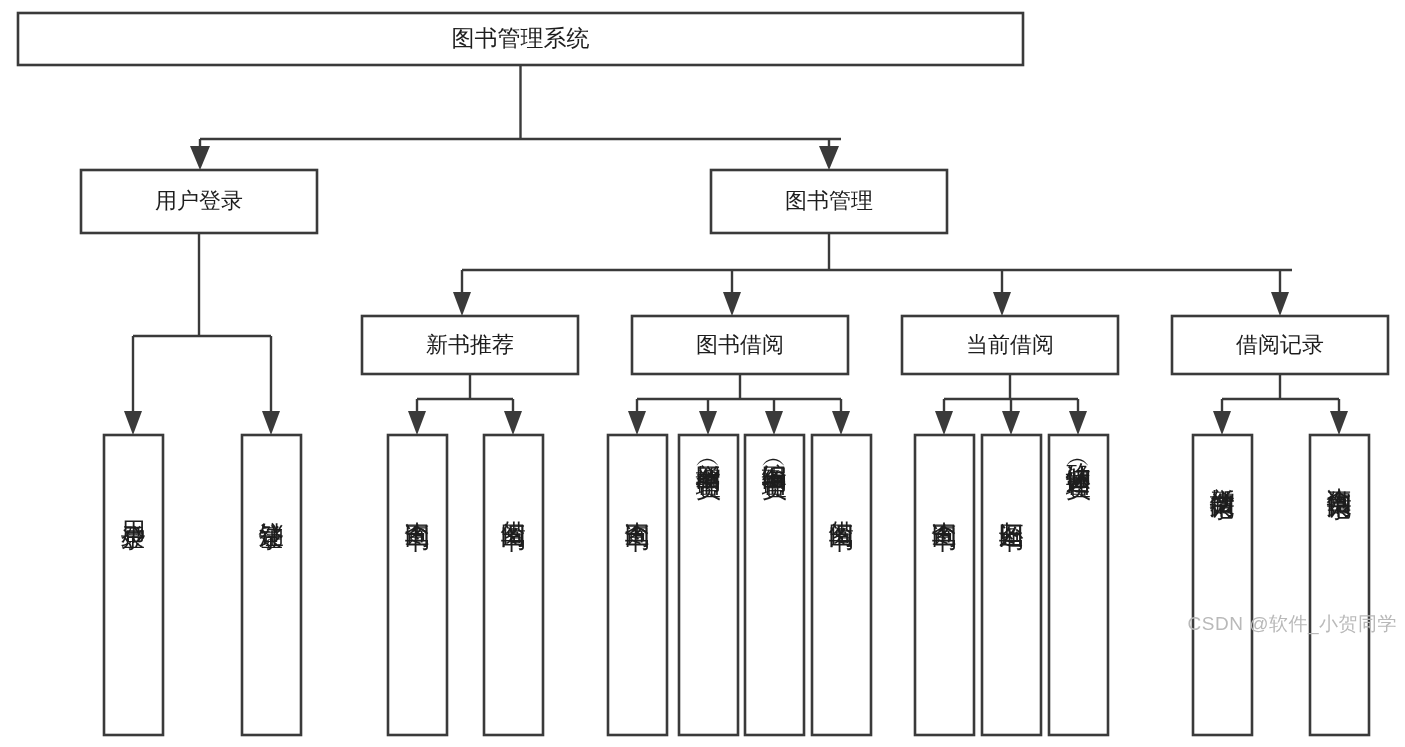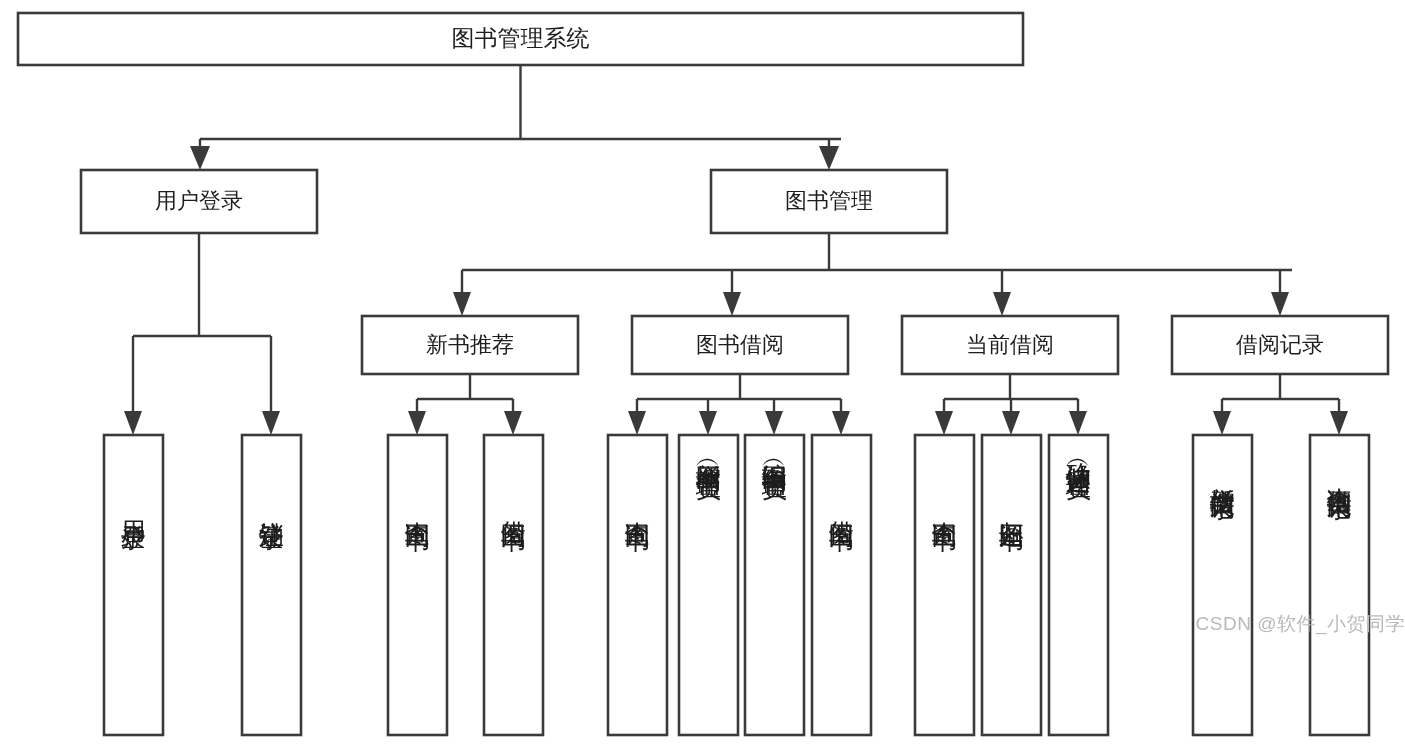--- a/index.html
+++ b/index.html
@@ -35,21 +35,21 @@
     text-orientation:upright;
     font-family:"Liberation Sans","DejaVu Sans",sans-serif;
     font-size:25px;
     line-height:1.06;
     letter-spacing:2px;
     color:#1d1d1d;
     white-space:nowrap;
   }
   .watermark{
     position:absolute;
-    right:0;
+    right:8px;
     bottom:4px;
     font-family:"Liberation Sans","DejaVu Sans",sans-serif;
     font-size:19px;
     color:#b9b9b9;
     white-space:nowrap;
     letter-spacing:0.5px;
   }
 </style>
 </head>
 <body>

